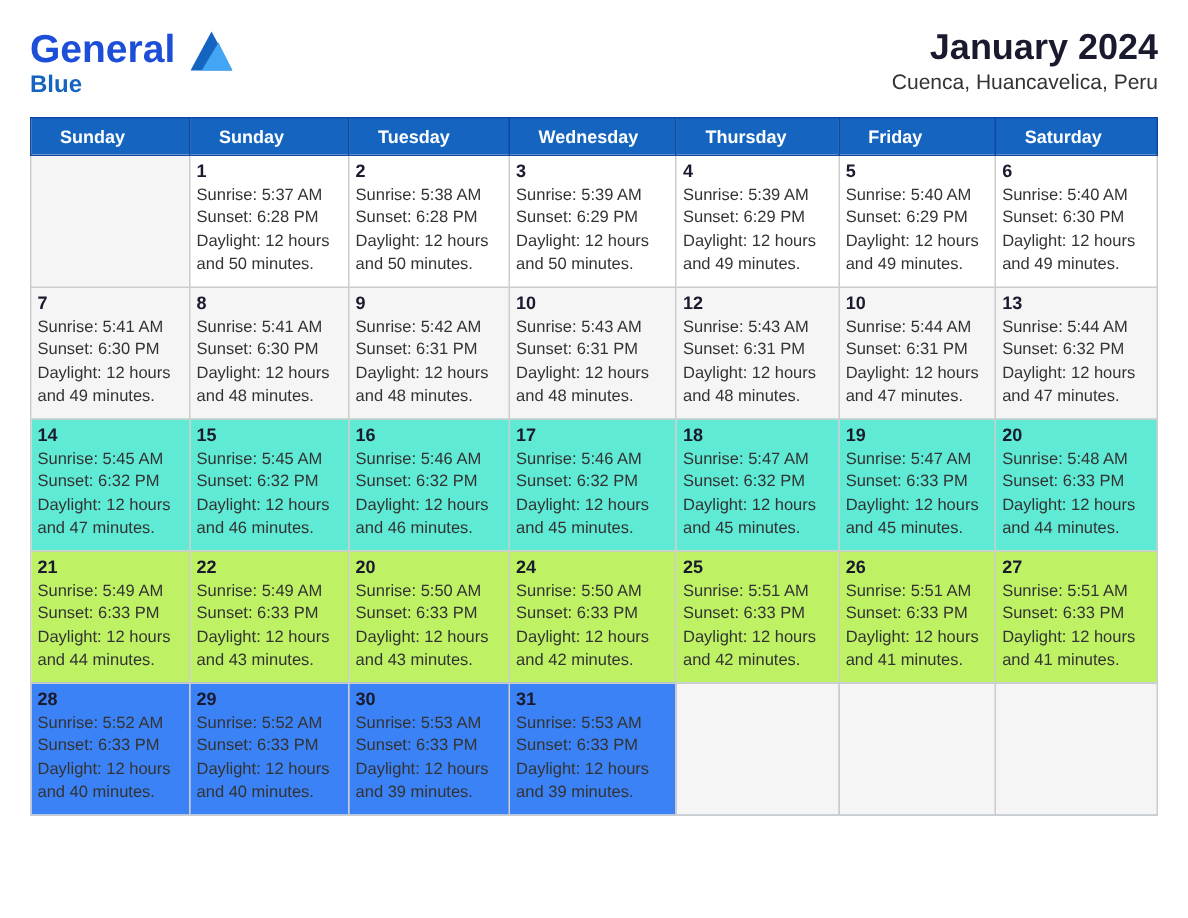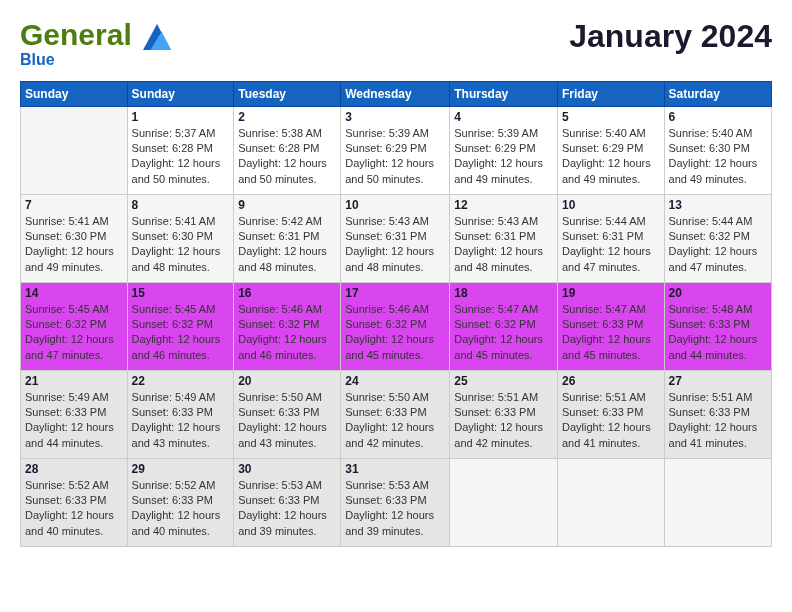--- a/index.html
+++ b/index.html
@@ -19,51 +19,51 @@
       display: flex;
       justify-content: space-between;
       align-items: flex-start;
       margin-bottom: 12px;
     }
     .logo {
       display: flex;
       align-items: center;
     }
     .logo-text {
-      font-size: 30px;
-      font-weight: bold;
-      color: #4d7c0f;
+      font-size: 26px;
+      font-weight: bold;
+      color: #1d4ed8;
       line-height: 1.1;
     }
     .logo-icon {
       width: 28px;
       height: 28px;
       margin-left: 2px;
     }
     .title-block {
       text-align: right;
     }
     .month-title {
-      font-size: 32px;
+      font-size: 24px;
       font-weight: bold;
       color: #1a1a2e;
     }
     .location {
       font-size: 14px;
       color: #333;
     }
     .calendar {
       width: 100%;
       border-collapse: collapse;
       font-size: 10px;
     }
     .calendar th {
       background: #1565c0;
       color: #fff;
-      padding: 5px 4px;
+      padding: 5px 19px;
       text-align: left;
       font-size: 12px;
       font-weight: bold;
       border: 1px solid #0d47a1;
     }
     .calendar td {
       border: 1px solid #ccc;
       vertical-align: top;
       padding: 3px 4px;
       width: 113px;
@@ -100,20 +100,21 @@
               <polygon points="0,28 15,0 30,28" fill="#1565c0"></polygon>
               <polygon points="8,28 20,8 30,28" fill="#42a5f5"></polygon>
             </svg>
           </span>
         </div>
         <span class="logo-text" style="color:#1565c0;font-size:16px;">Blue</span>
       </div>
     </div>
     <div class="title-block">
       <div class="month-title">January 2024</div>
+      <div class="location">Cuenca, Huancavelica, Peru</div>
     </div>
   </div>
 
   <table class="calendar">
     <thead>
       <tr>
       <th>Sunday</th>
           <th>Sunday</th>
           <th>Tuesday</th>
           <th>Wednesday</th>
@@ -173,21 +174,21 @@
           </td>
           <td>
             <span class="day-num">10</span>
             <div class="day-info">Sunrise: 5:44 AM<br>Sunset: 6:31 PM<br>Daylight: 12 hours<br>and 47 minutes.</div>
           </td>
           <td>
             <span class="day-num">13</span>
             <div class="day-info">Sunrise: 5:44 AM<br>Sunset: 6:32 PM<br>Daylight: 12 hours<br>and 47 minutes.</div>
           </td>
         </tr>
-        <tr style="background: #d946ef;">
+        <tr style="background: #5eead4;">
           <td>
             <span class="day-num">14</span>
             <div class="day-info">Sunrise: 5:45 AM<br>Sunset: 6:32 PM<br>Daylight: 12 hours<br>and 47 minutes.</div>
           </td>
           <td>
             <span class="day-num">15</span>
             <div class="day-info">Sunrise: 5:45 AM<br>Sunset: 6:32 PM<br>Daylight: 12 hours<br>and 46 minutes.</div>
           </td>
           <td>
             <span class="day-num">16</span>
@@ -203,21 +204,21 @@
           </td>
           <td>
             <span class="day-num">19</span>
             <div class="day-info">Sunrise: 5:47 AM<br>Sunset: 6:33 PM<br>Daylight: 12 hours<br>and 45 minutes.</div>
           </td>
           <td>
             <span class="day-num">20</span>
             <div class="day-info">Sunrise: 5:48 AM<br>Sunset: 6:33 PM<br>Daylight: 12 hours<br>and 44 minutes.</div>
           </td>
         </tr>
-        <tr style="background: #e5e5e5;">
+        <tr style="background: #bef264;">
           <td>
             <span class="day-num">21</span>
             <div class="day-info">Sunrise: 5:49 AM<br>Sunset: 6:33 PM<br>Daylight: 12 hours<br>and 44 minutes.</div>
           </td>
           <td>
             <span class="day-num">22</span>
             <div class="day-info">Sunrise: 5:49 AM<br>Sunset: 6:33 PM<br>Daylight: 12 hours<br>and 43 minutes.</div>
           </td>
           <td>
             <span class="day-num">20</span>
@@ -233,21 +234,21 @@
           </td>
           <td>
             <span class="day-num">26</span>
             <div class="day-info">Sunrise: 5:51 AM<br>Sunset: 6:33 PM<br>Daylight: 12 hours<br>and 41 minutes.</div>
           </td>
           <td>
             <span class="day-num">27</span>
             <div class="day-info">Sunrise: 5:51 AM<br>Sunset: 6:33 PM<br>Daylight: 12 hours<br>and 41 minutes.</div>
           </td>
         </tr>
-        <tr style="background: #e5e5e5; padding-left: 40px;">
+        <tr style="background: #3b82f6; padding-left: 40px;">
           <td>
             <span class="day-num">28</span>
             <div class="day-info">Sunrise: 5:52 AM<br>Sunset: 6:33 PM<br>Daylight: 12 hours<br>and 40 minutes.</div>
           </td>
           <td>
             <span class="day-num">29</span>
             <div class="day-info">Sunrise: 5:52 AM<br>Sunset: 6:33 PM<br>Daylight: 12 hours<br>and 40 minutes.</div>
           </td>
           <td>
             <span class="day-num">30</span>

